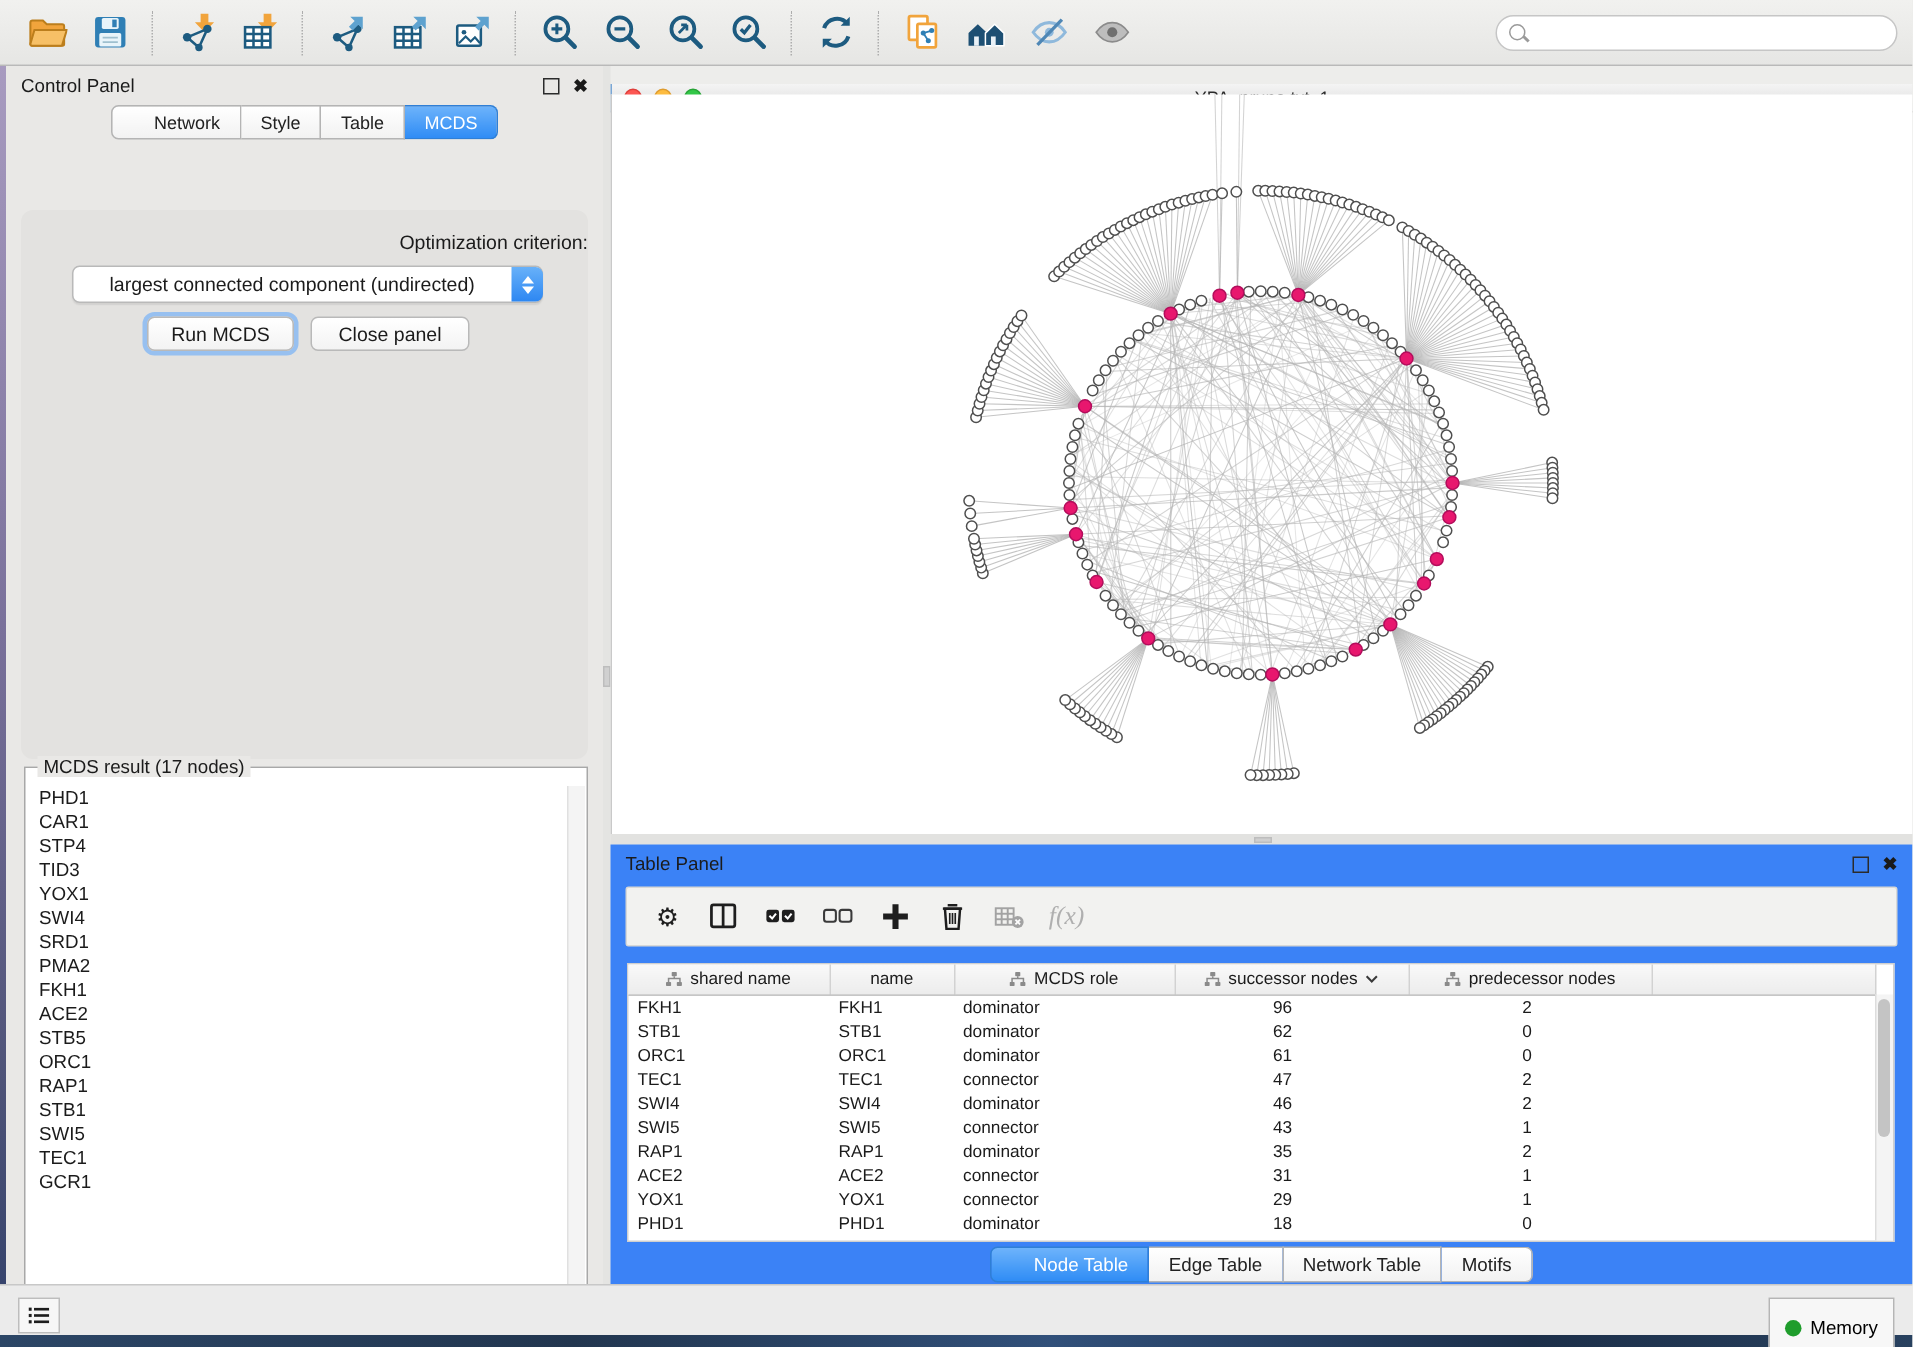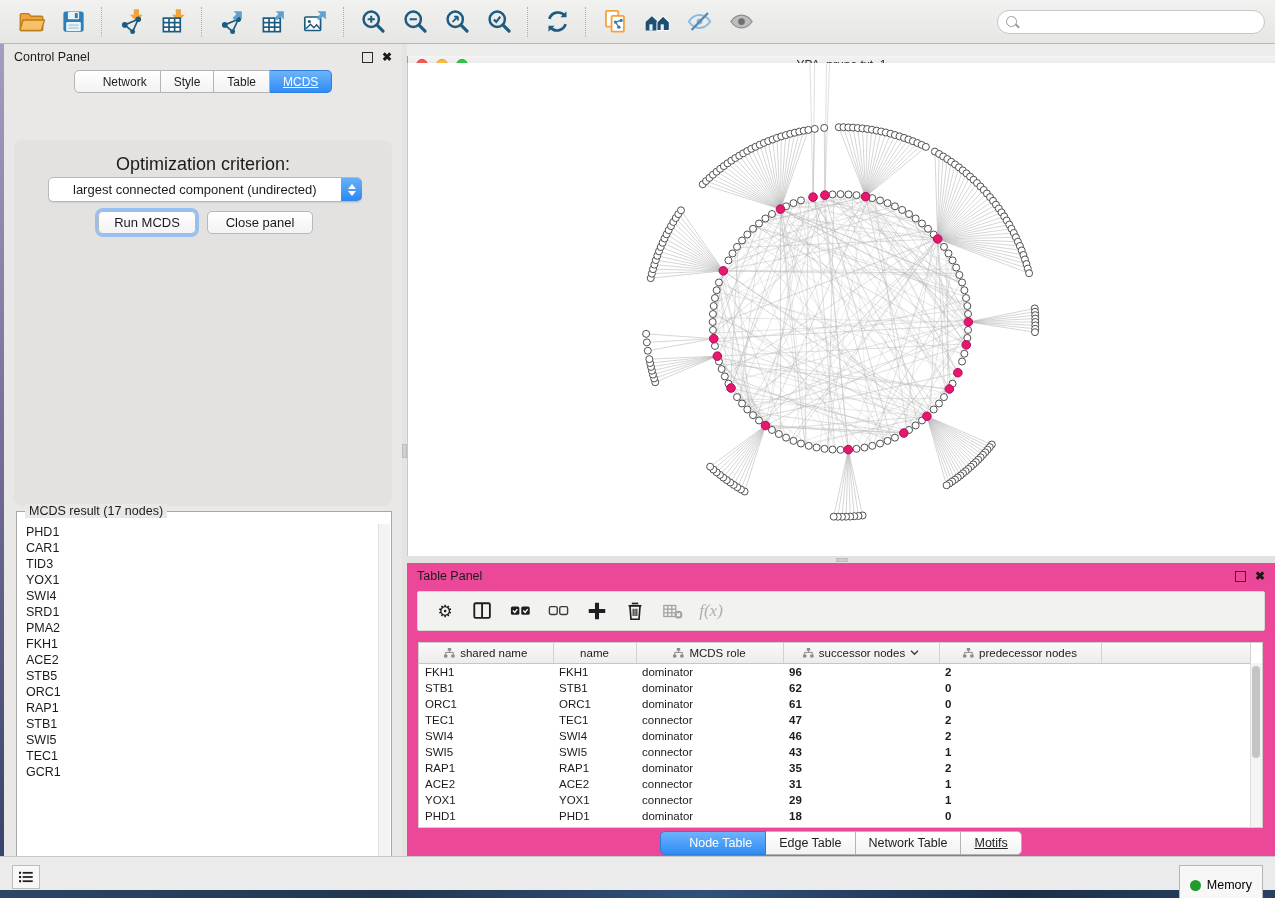--- a/index.html
+++ b/index.html
@@ -28,25 +28,25 @@
   #control-panel{left:4px;top:44px;width:398px;height:812px;background:#e9e8e6;}
   .panel-titlebar{height:26px;display:flex;align-items:center;padding:0 10px;font-size:12.5px;}
   .panel-icons{margin-left:auto;display:flex;align-items:center;gap:9px;}
   .float-ico{width:9px;height:9px;border:1.5px solid #2b2b2b;display:inline-block;cursor:pointer;}
   .close-ico{font-size:12px;font-weight:bold;color:#1a1a1a;cursor:pointer;line-height:1;}
 
   .seg-tabs{display:flex;justify-content:center;}
   .seg-tab{height:21px;background:linear-gradient(#ffffff,#f2f2f2);border:1px solid #b4b4b4;border-left-width:0;
     font-size:12px;padding:0 13px;cursor:pointer;color:#222;display:flex;align-items:center;}
   .seg-tab:first-child{border-left-width:1px;border-radius:5px 0 0 5px;padding-left:28px;}
-  .seg-tab:last-child{border-radius:0 5px 5px 0;text-decoration:underline;}
+  .seg-tab:last-child{border-radius:0 5px 5px 0;}
   .seg-tab.active{background:linear-gradient(#6db3fb,#2f8cf5);color:#fff;border-color:#2f7fd6;}
 
   #mcds-card{left:10px;top:96px;width:378px;height:366px;background:#e3e2e0;border-radius:8px;}
-  #opt-label{top:14px;width:100%;text-align:center;font-size:18px;}
+  #opt-label{top:14px;width:100%;text-align:right;font-size:13px;}
   #criterion-select{left:34px;top:37px;width:312px;height:23px;background:#fff;border:1px solid #b9b9b9;
     border-radius:5px;display:flex;align-items:center;cursor:pointer;box-shadow:0 1px 1px rgba(0,0,0,.08);}
   #criterion-select .sel-text{font-size:13px;padding-left:24px;flex:1;white-space:nowrap;}
   .stepper{width:21px;height:23px;margin-right:-1px;background:linear-gradient(#68b1f9,#2d87f2);border-radius:0 5px 5px 0;
     display:flex;flex-direction:column;align-items:center;justify-content:center;gap:2px;}
   .tri-up{width:0;height:0;border-left:4px solid transparent;border-right:4px solid transparent;border-bottom:5px solid #fff;}
   .tri-dn{width:0;height:0;border-left:4px solid transparent;border-right:4px solid transparent;border-top:5px solid #fff;}
   .push-btn{position:absolute;height:23px;background:linear-gradient(#ffffff,#f3f3f3);border:1px solid #b9b9b9;
     border-radius:5px;font-size:13px;font-family:"Liberation Sans",sans-serif;cursor:pointer;color:#1b1b1b;}
   #run-btn{left:84px;top:71px;width:98px;box-shadow:0 0 0 3px rgba(125,180,245,.75);}
@@ -69,36 +69,36 @@
     border-bottom:1px solid #9c9c9c;border-left:1px solid #7aa7d6;display:flex;align-items:center;box-sizing:border-box;}
   .tl{width:12px;height:12px;border-radius:50%;margin-left:8px;cursor:pointer;}
   .tl.red{background:#fc5753;border:1px solid #df3e3a;box-sizing:border-box;}
   .tl.yellow{background:#fdbc40;border:1px solid #de9b2d;box-sizing:border-box;}
   .tl.green{background:#33c748;border:1px solid #27a336;box-sizing:border-box;}
   #net-title{position:absolute;left:0;width:100%;text-align:center;font-size:12px;color:#2b2b2b;pointer-events:none;}
   #net-canvas{left:407px;top:63px;width:868px;height:493px;background:#fff;border-left:1px solid #c9c9c9;box-sizing:border-box;}
   #net-svg{width:100%;height:100%;display:block;}
 
   
-  #table-panel{left:407px;top:563px;width:868px;height:293px;background:#ec4899;}
+  #table-panel{left:407px;top:563px;width:868px;height:293px;background:#3b82f6;}
   #tp-toolbar{position:absolute;left:10px;top:28px;width:848px;height:40px;background:#f2f2f0;
     border:1px solid #d8d8d6;border-radius:2px;display:flex;align-items:center;padding-left:12px;box-sizing:border-box;gap:8px;}
   .tt-btn{border:none;background:transparent;width:30px;height:30px;display:flex;align-items:center;justify-content:center;cursor:pointer;padding:0;}
   .tt-btn svg{width:22px;height:22px;}
   .glyph{font-size:17px;color:#1e1e1e;line-height:1;}
   .fx{font-family:"Liberation Serif",serif;font-style:italic;font-size:17px;color:#a8a8a8;}
   .disabled{opacity:.9;cursor:default;}
 
   #table-wrap{position:absolute;left:11px;top:79px;width:845px;height:186px;background:#fff;border:1px solid #cfcfcf;box-sizing:border-box;}
   #tbl{border-collapse:collapse;table-layout:fixed;width:831px;font-size:11.5px;}
   #tbl th{height:20px;background:linear-gradient(#f9f9f9,#ececec);border-right:1px solid #d2d2d2;border-bottom:1px solid #c6c6c6;
     font-weight:normal;font-size:11.5px;padding:0;cursor:pointer;}
   .th-inner{display:flex;align-items:center;justify-content:center;gap:5px;}
   #tbl td{height:16px;padding:0 6px;white-space:nowrap;overflow:hidden;}
-  #tbl td.num{text-align:left;font-weight:bold;}
+  #tbl td.num{text-align:center;}
   #tbl col.c0{width:134px}#tbl col.c1{width:83px}#tbl col.c2{width:147px}#tbl col.c3{width:156px}#tbl col.c4{width:162px}#tbl col.c5{width:149px}
   td.pad-suc{padding-right:18px!important;}
   td.pad-pre{padding-right:10px!important;}
   #tbl-scroll{position:absolute;right:0;top:20px;width:12px;height:164px;background:#f4f4f4;border-left:1px solid #ddd;box-sizing:border-box;}
   #tbl-thumb{position:absolute;left:1px;top:3px;width:8px;height:92px;background:#c4c4c4;border-radius:4px;cursor:grab;}
 
   #tp-tabs{position:absolute;left:0;top:268px;width:868px;display:flex;justify-content:center;}
   #tp-tabs .seg-tab{height:22px;font-size:12.5px;}
 
   
@@ -297,20 +297,21 @@
       </div>
       <button id="run-btn" class="push-btn">Run MCDS</button>
       <button id="close-btn" class="push-btn">Close panel</button>
     </div>
 
     <div id="result-box" class="abs">
       <span id="result-legend">MCDS result (17 nodes)</span>
       <div id="mcds-list">
           <div class="list-item">PHD1</div>
           <div class="list-item">CAR1</div>
+          <div class="list-item">STP4</div>
           <div class="list-item">TID3</div>
           <div class="list-item">YOX1</div>
           <div class="list-item">SWI4</div>
           <div class="list-item">SRD1</div>
           <div class="list-item">PMA2</div>
           <div class="list-item">FKH1</div>
           <div class="list-item">ACE2</div>
           <div class="list-item">STB5</div>
           <div class="list-item">ORC1</div>
           <div class="list-item">RAP1</div>

